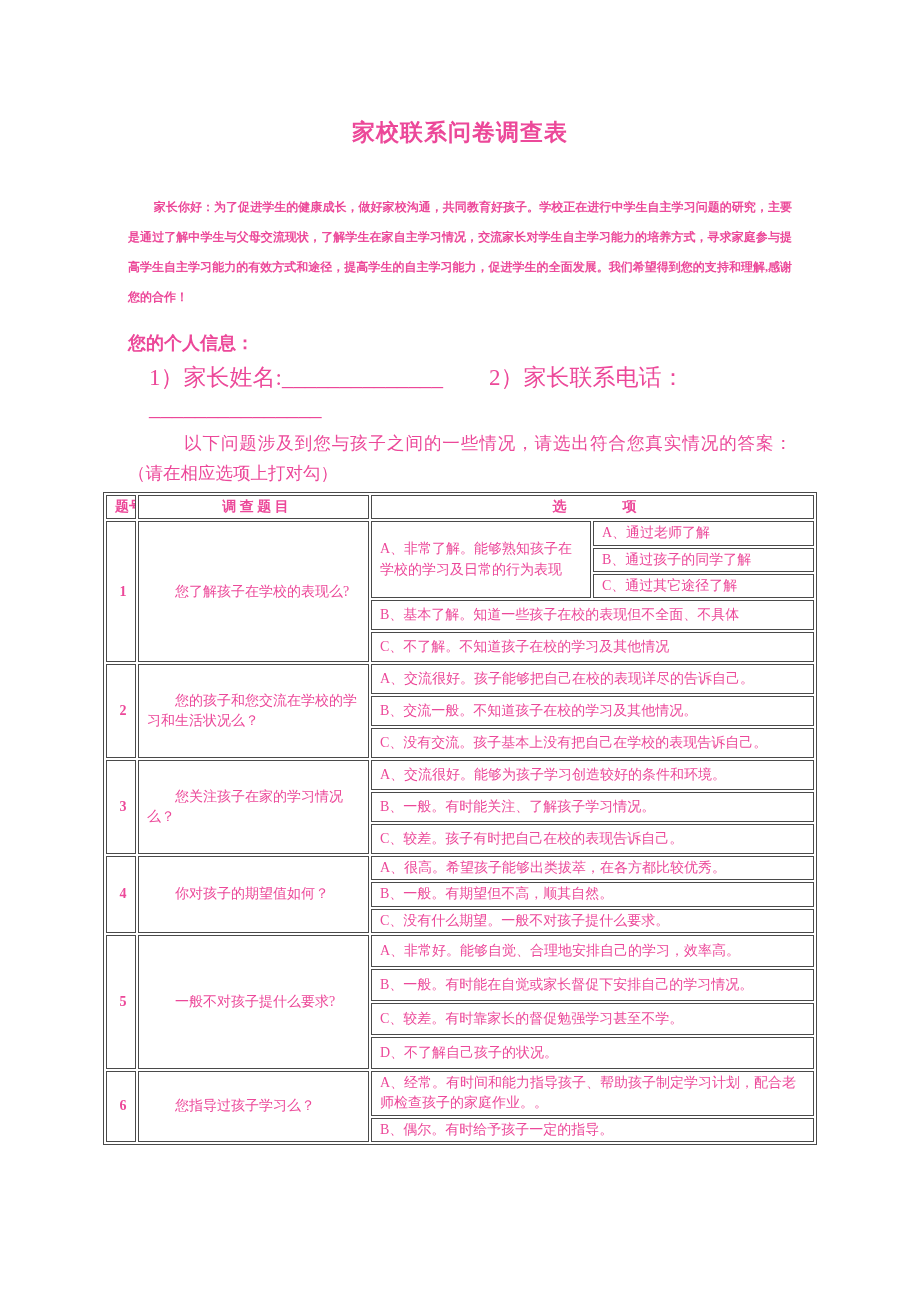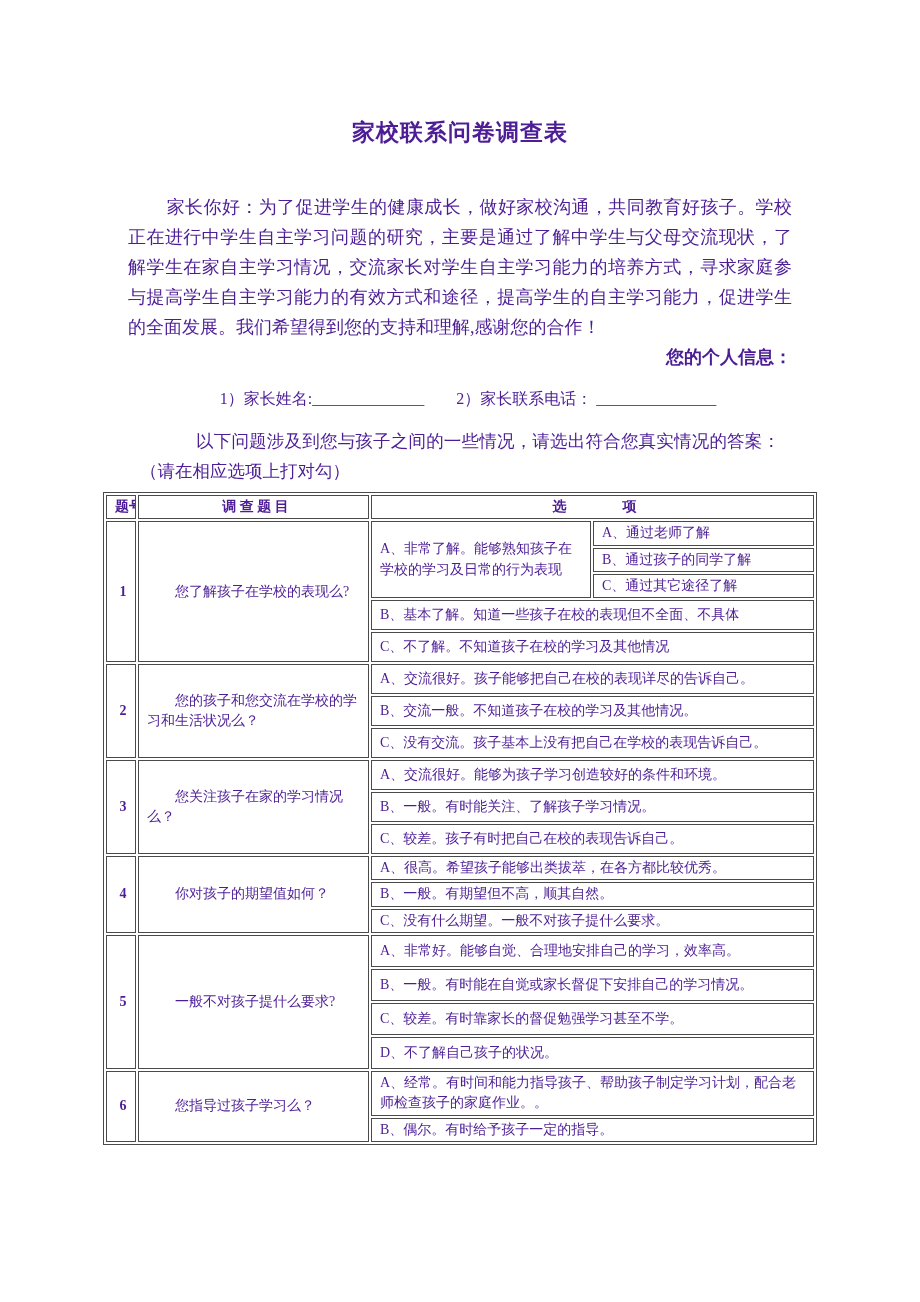--- a/index.html
+++ b/index.html
@@ -1,32 +1,32 @@
 <!DOCTYPE html>
 <html><head>
 <meta charset="utf-8">
 <style>
   html,body { margin:0; padding:0; background:#ffffff; }
   .page {
     position:relative; width:920px; height:1302px; background:#ffffff;
-    color:#4c1d95; font-family:"Liberation Serif","DejaVu Serif",serif;
+    color:#ec4899; font-family:"Liberation Serif","DejaVu Serif",serif;
     overflow:hidden;
   }
   .content { position:absolute; left:128px; top:0; width:664px; }
   .doc-title {
     margin:118px 0 0 0; text-align:center; font-size:23px; line-height:30px;
     font-weight:bold; letter-spacing:1px;
   }
   .intro {
-    margin:44px 0 0 0; font-size:18px; line-height:30px; text-align:justify;
-    text-indent:2.15em; font-weight:normal;
+    margin:44px 0 16px 0; font-size:12px; line-height:30px; text-align:justify;
+    text-indent:2.15em; font-weight:bold;
   }
-  .section-heading { margin:0; font-size:18px; line-height:30px; font-weight:bold;text-align:right; }
-  .info-line { margin:12px; padding-left:16px; font-size:16px; line-height:30px; white-space:pre-wrap;text-align:center; }
-  .note { margin:12px; font-size:17.5px; line-height:30px; text-align:justify; text-indent:3.2em; }
+  .section-heading { margin:0; font-size:18px; line-height:30px; font-weight:bold; }
+  .info-line { margin:5px; padding-left:16px; font-size:23px; line-height:30px; white-space:pre-wrap; }
+  .note { margin:0; font-size:17.5px; line-height:30px; text-align:justify; text-indent:3.2em; }
 
   table.survey {
     position:absolute; left:103px; top:492px; width:712px;
     border-collapse:separate; border-spacing:2px;
     border:1px solid #4a4a4a; table-layout:fixed;
   }
   table.survey td {
     border:1px solid #4a4a4a; vertical-align:middle;
     font-size:14px; line-height:1.45; padding:1px 4px 1px 8px;
     overflow:hidden;

